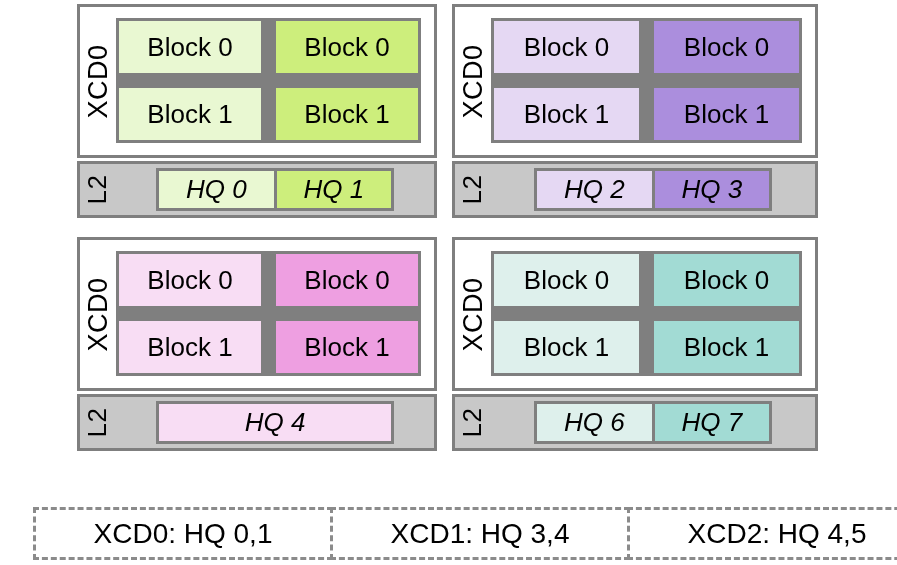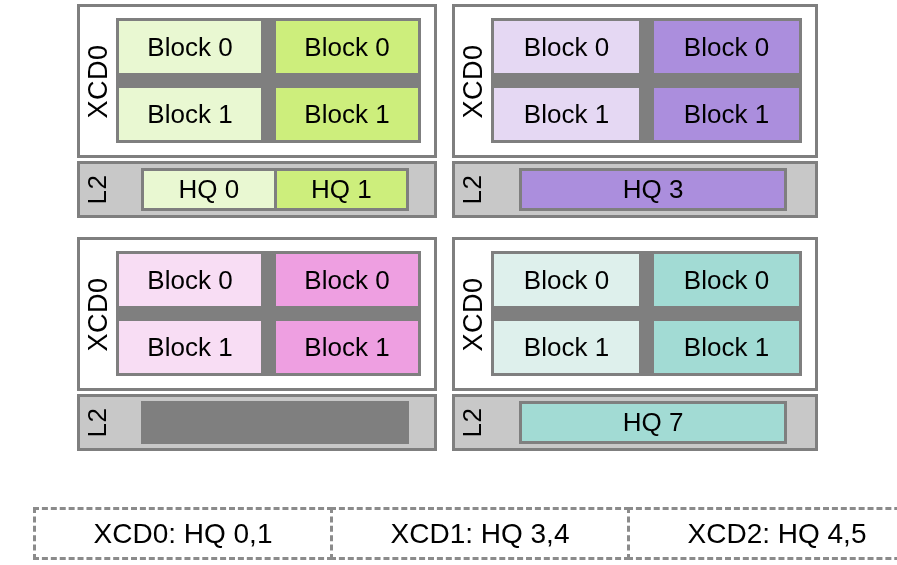--- a/index.html
+++ b/index.html
@@ -72,26 +72,27 @@
   }
   .l2-strip .vlabel { font-size: 26px; }
   .hq-row {
     flex: 1;
     display: flex;
     align-items: center;
     justify-content: center;
   }
   .hq-pair {
     box-sizing: border-box;
-    width: 268px;
+    width: 238px;
     height: 43px;
     border: 3px solid #7f7f7f;
     background: #7f7f7f;
     display: flex;
     gap: 3px;
+    font-style: italic;
   }
   .hq-cell {
     flex: 1;
     display: flex;
     align-items: center;
     justify-content: center;
     font-size: 26px;
   }
   .legend-row {
     position: absolute;
@@ -158,20 +159,21 @@
           <div class="block-cell" style="background: rgb(229, 216, 243);">Block 1</div>
           <div class="block-cell" style="background: rgb(171, 142, 221);">Block 1</div>
         </div>
       </div>
       <div class="l2-strip">
         <div class="label-col">
           <span class="vlabel">L2</span>
         </div>
         <div class="hq-row">
           <div class="hq-pair">
+            <div class="hq-cell" style="background: rgb(229, 216, 243);">HQ 2</div>
             <div class="hq-cell" style="background: rgb(171, 142, 221);">HQ 3</div>
           </div>
         </div>
       </div>
     </div>
 
     <div class="xcd-unit">
       <div class="xcd-box">
         <div class="label-col">
           <span class="vlabel">XCD0</span>
@@ -182,20 +184,21 @@
           <div class="block-cell" style="background: rgb(248, 221, 244);">Block 1</div>
           <div class="block-cell" style="background: rgb(238, 159, 225);">Block 1</div>
         </div>
       </div>
       <div class="l2-strip">
         <div class="label-col">
           <span class="vlabel">L2</span>
         </div>
         <div class="hq-row">
           <div class="hq-pair">
+            <div class="hq-cell" style="background: rgb(248, 221, 244);">HQ 4</div>
           </div>
         </div>
       </div>
     </div>
 
     <div class="xcd-unit">
       <div class="xcd-box">
         <div class="label-col">
           <span class="vlabel">XCD0</span>
         </div>
@@ -205,20 +208,21 @@
           <div class="block-cell" style="background: rgb(222, 240, 236);">Block 1</div>
           <div class="block-cell" style="background: rgb(162, 219, 212);">Block 1</div>
         </div>
       </div>
       <div class="l2-strip">
         <div class="label-col">
           <span class="vlabel">L2</span>
         </div>
         <div class="hq-row">
           <div class="hq-pair">
+            <div class="hq-cell" style="background: rgb(222, 240, 236);">HQ 6</div>
             <div class="hq-cell" style="background: rgb(162, 219, 212);">HQ 7</div>
           </div>
         </div>
       </div>
     </div>
 
   </div>
 
   <div class="legend-row">
     <div class="legend-box">XCD0: HQ 0,1</div>

